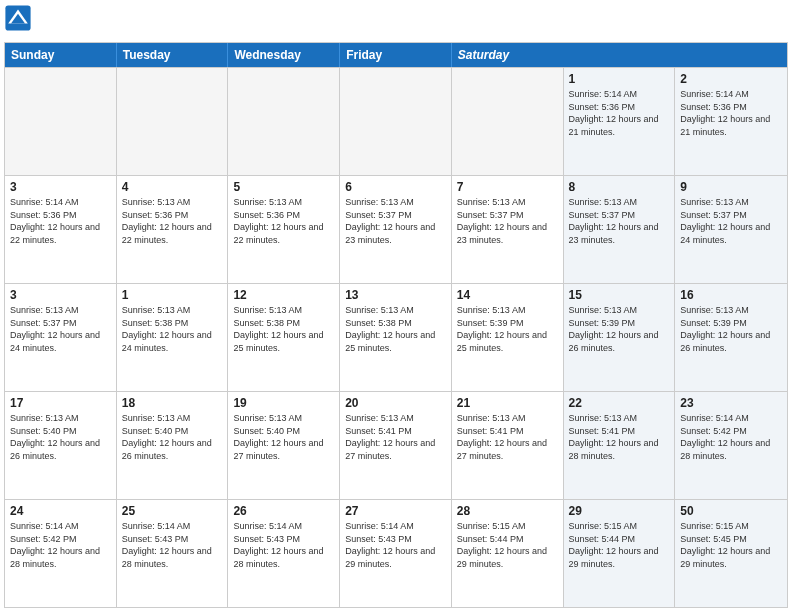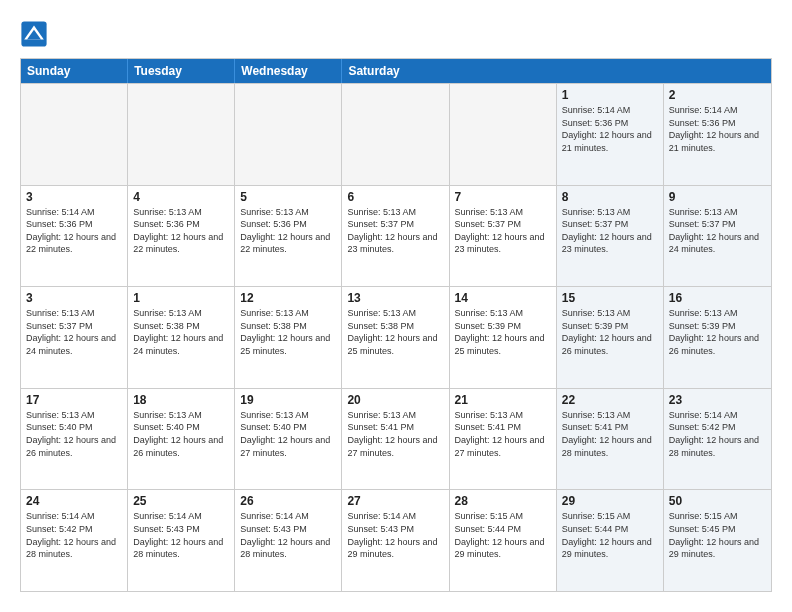--- a/index.html
+++ b/index.html
@@ -6,21 +6,21 @@
     body {
       width: 792px;
       height: 612px;
       font-family: Arial, sans-serif;
       background: #fff;
       overflow: hidden;
     }
     .page {
       width: 792px;
       height: 612px;
-      padding: 20px;
+      padding: 4px;
       display: flex;
       flex-direction: column;
     }
     .header {
       display: flex;
       align-items: flex-start;
       justify-content: space-between;
       margin-bottom: 10px;
     }
     .logo {
@@ -65,21 +65,21 @@
       background: #1a6fbd;
     }
     .cal-header-cell {
       color: #fff;
       font-size: 12px;
       font-weight: bold;
       padding: 5px 6px;
       border-right: 1px solid #3a8fdd;
       text-align: left;
     }
-    .cal-header-cell:last-child { border-right: none; }
+    .cal-header-cell:last-child { border-right: none; font-style: italic; }
     .cal-body {
       flex: 1;
       display: flex;
       flex-direction: column;
     }
     .cal-row {
       display: grid;
       grid-template-columns: repeat(7, 1fr);
       flex: 1;
       border-top: 1px solid #ccc;
@@ -128,20 +128,21 @@
       <div class="month-title"></div>
       <div class="location"></div>
     </div>
   </div>
 
   <div class="calendar">
     <div class="cal-header" id="cal-header">
         <div class="cal-header-cell">Sunday</div>
         <div class="cal-header-cell">Tuesday</div>
         <div class="cal-header-cell">Wednesday</div>
+        <div class="cal-header-cell">Friday</div>
         <div class="cal-header-cell">Saturday</div>
       </div>
     <div class="cal-body" id="cal-body">
         <div class="cal-row">
           <div class="cal-cell empty"></div>
           <div class="cal-cell empty"></div>
           <div class="cal-cell empty"></div>
           <div class="cal-cell empty"></div>
           <div class="cal-cell empty"></div>
           <div class="cal-cell shaded">

